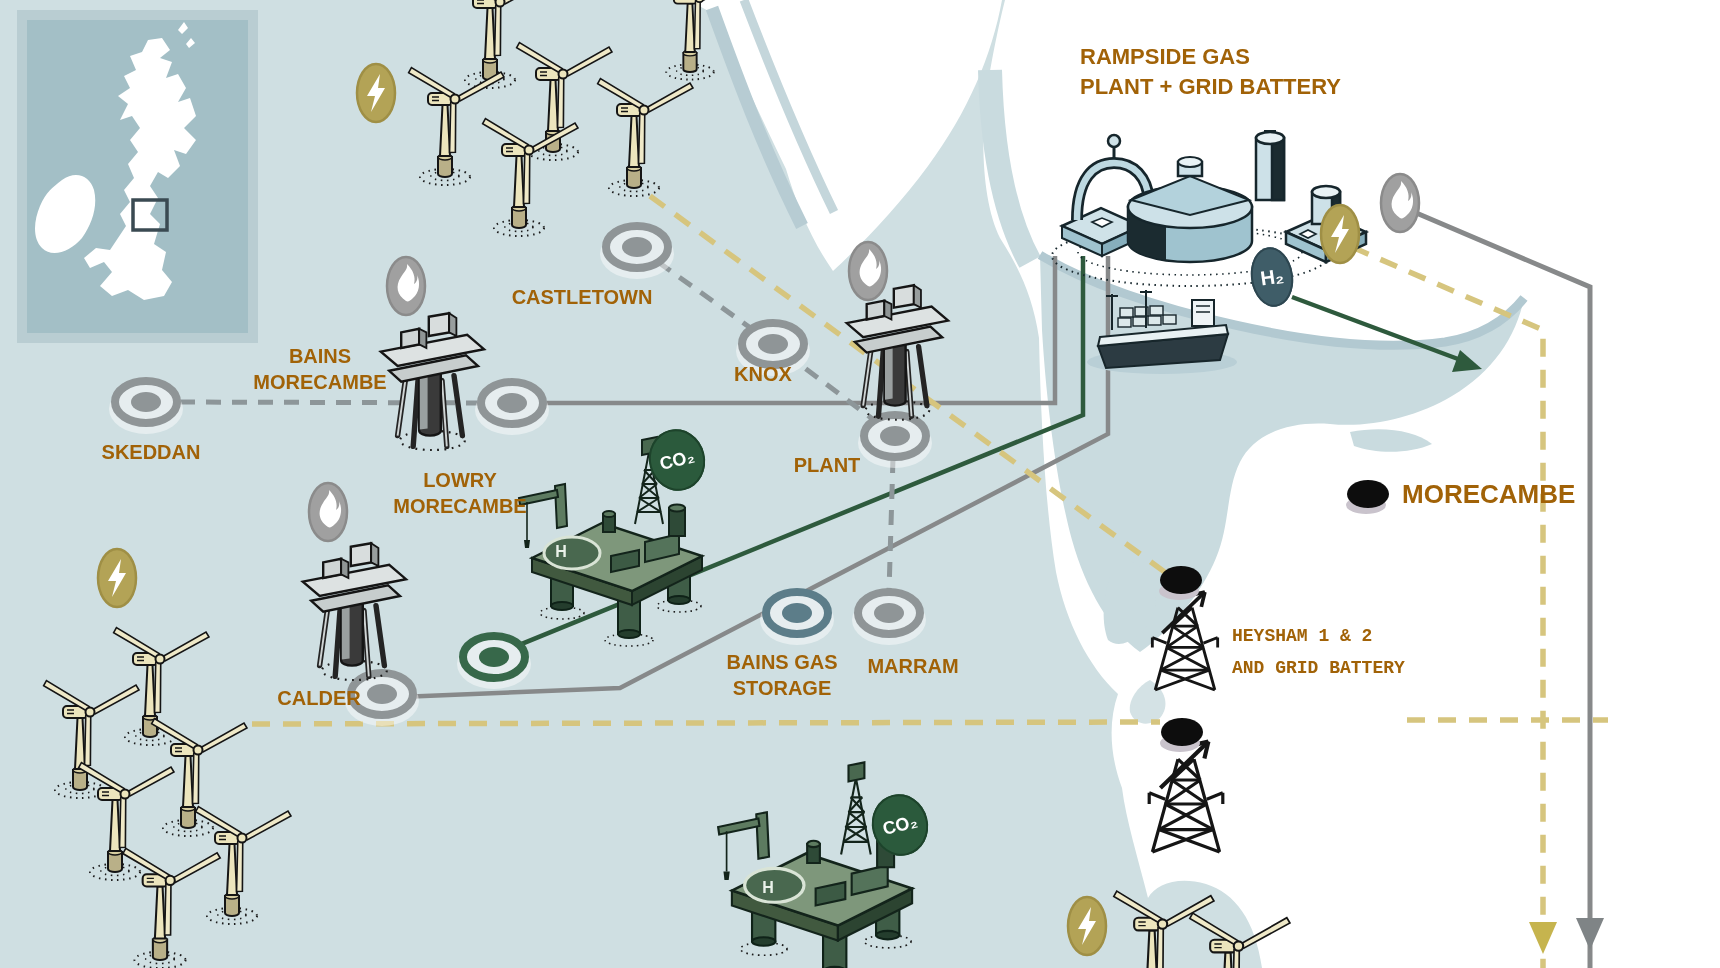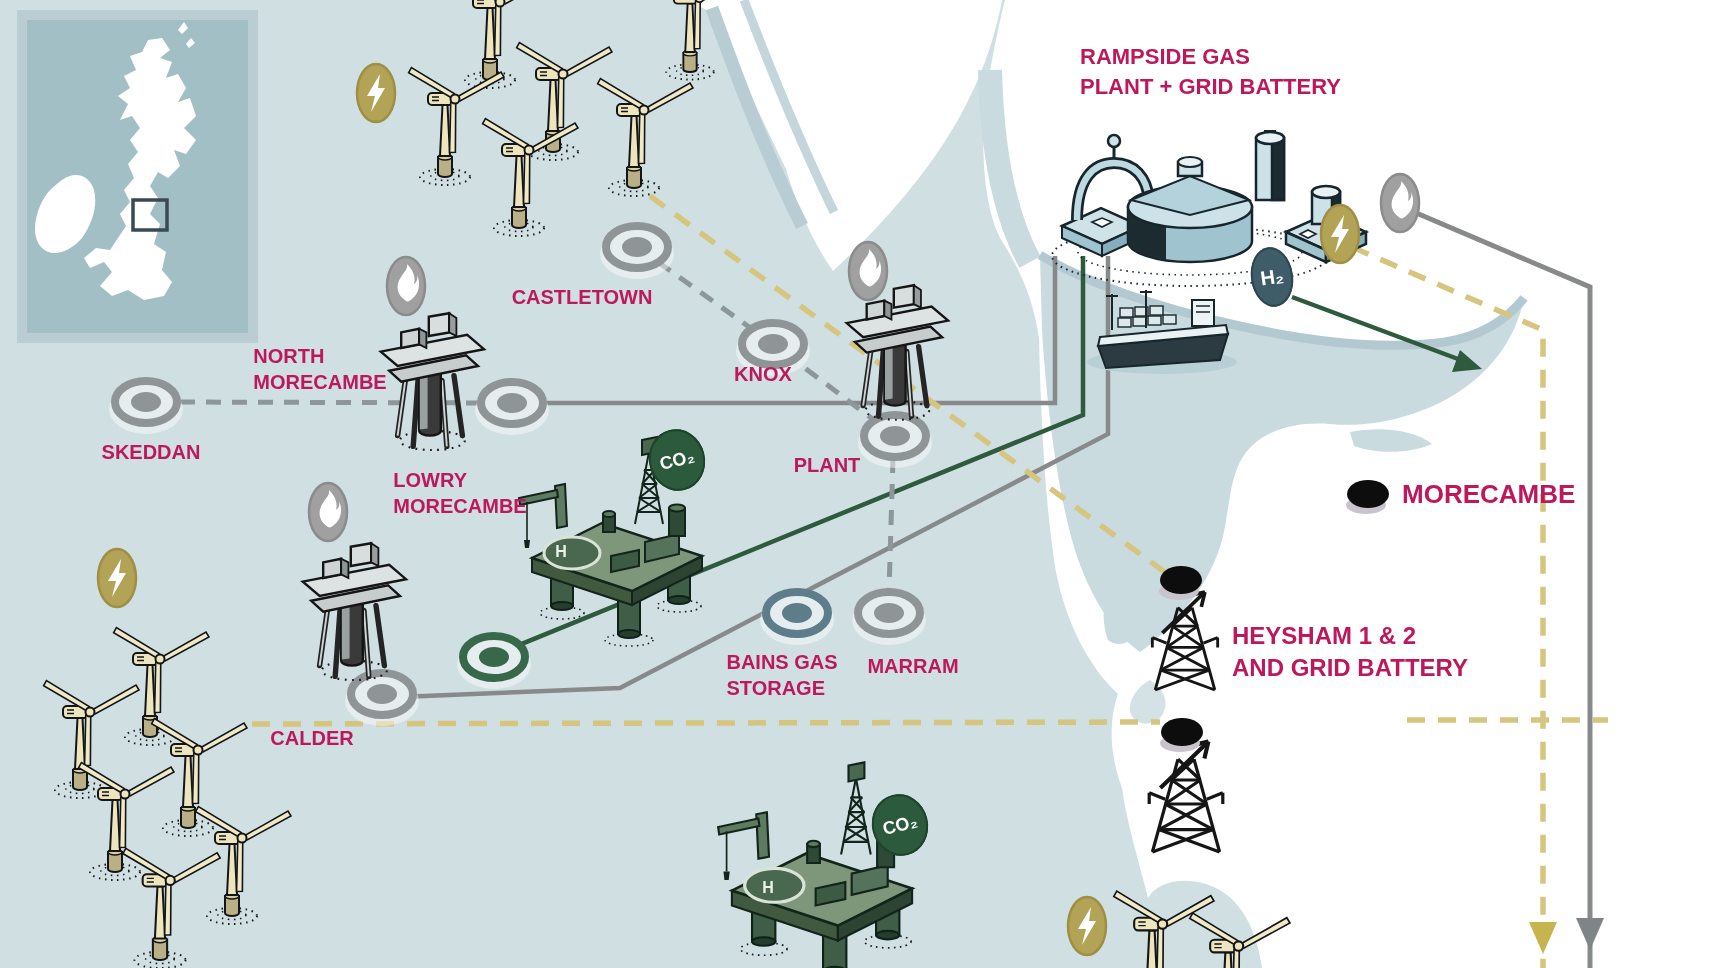--- a/index.html
+++ b/index.html
@@ -1,23 +1,23 @@
 <!DOCTYPE html>
 <html><head>
 <meta charset="utf-8">
 <style>
   html,body{margin:0;padding:0;background:#e8e8e8;}
   #stage{position:relative;width:1720px;height:968px;overflow:hidden;background:#cfdfe2;
          font-family:"Liberation Sans",sans-serif;}
   #art{position:absolute;left:0;top:0;}
-  .lbl{position:absolute;color:#be185d;font-weight:bold;line-height:1.28;white-space:nowrap;}
-  .lbl.center{transform:translateX(-50%);}
+  .lbl{position:absolute;color:#a16207;font-weight:bold;line-height:1.28;white-space:nowrap;}
+  .lbl.center{transform:translateX(-50%);text-align:center;}
   .big{font-size:22px;line-height:30px;}
   .field{font-size:20px;}
-  .fac{font-size:24px;line-height:32px;}
+  .fac{font-size:18px;line-height:32px;font-family:Liberation Mono, monospace;}
   .badge{position:absolute;display:flex;align-items:center;justify-content:center;
          color:#ffffff;font-weight:bold;border-radius:50%;}
   .h2b{width:42px;height:60px;background:#3f5d68;font-size:20px;transform:rotate(-8deg);
        box-shadow:0 0 0 2px #2d4650 inset;}
   .co2b{width:56px;height:62px;background:#2b5a3c;font-size:18px;transform:rotate(-14deg);
         box-shadow:0 0 0 2px #1d432b inset;}
   .heli{position:absolute;color:#eaf2ea;font-weight:bold;font-size:16px;transform:translate(-50%,-50%);}
 </style>
 </head>
 <body>
@@ -303,32 +303,32 @@
     <rect x="133" y="200" width="34" height="30" fill="none" stroke="#3a4a52" stroke-width="3.5"></rect>
   </g>
 </svg>
 
 <div class="lbl big" style="left:1080px;top:42px;">
   <span>RAMPSIDE GAS</span><br>
   <span>PLANT + GRID BATTERY</span>
 </div>
 
 <div class="lbl field center" style="left:320px;top:344px;">
-  <span>NORTH</span><br>
+  <span>BAINS</span><br>
   <span>MORECAMBE</span>
 </div>
 <div class="lbl field center" style="left:151px;top:440px;">SKEDDAN</div>
 <div class="lbl field center" style="left:582px;top:285px;">CASTLETOWN</div>
 <div class="lbl field center" style="left:715px;top:362px;margin-left:48px;">KNOX</div>
 <div class="lbl field center" style="left:827px;top:453px;">PLANT</div>
 <div class="lbl field center" style="left:460px;top:468px;">
   <span>LOWRY</span><br>
   <span>MORECAMBE</span>
 </div>
-<div class="lbl field center" style="left:312px;top:686px;margin-top:40px;">CALDER</div>
+<div class="lbl field center" style="left:319px;top:686px;">CALDER</div>
 <div class="lbl field center" style="left:782px;top:650px;">
   <span>BAINS GAS</span><br>
   <span>STORAGE</span>
 </div>
 <div class="lbl field center" style="left:913px;top:654px;">MARRAM</div>
 
 <div class="lbl" style="left:1402px;top:478px;font-size:26px;">MORECAMBE</div>
 <div class="lbl fac" style="left:1232px;top:620px;">
   <span>HEYSHAM 1 &amp; 2</span><br>
   <span>AND GRID BATTERY</span>

